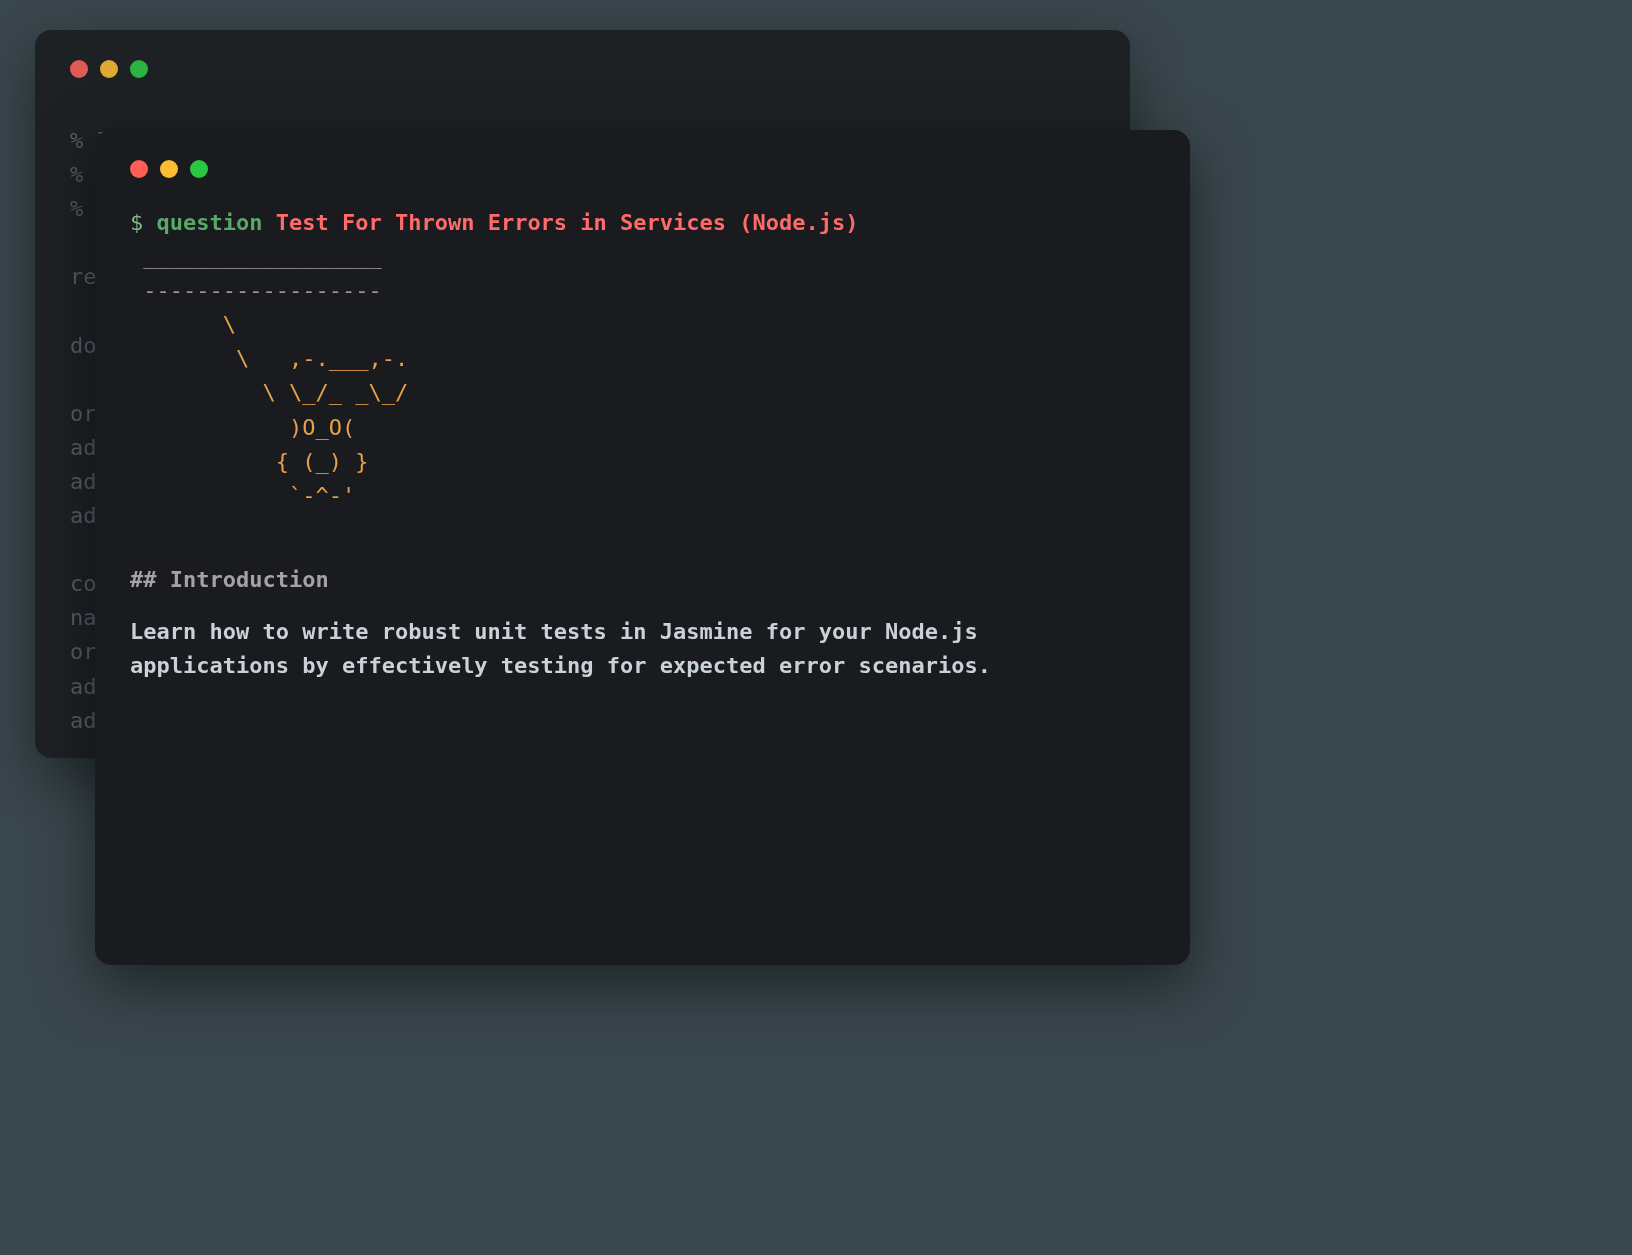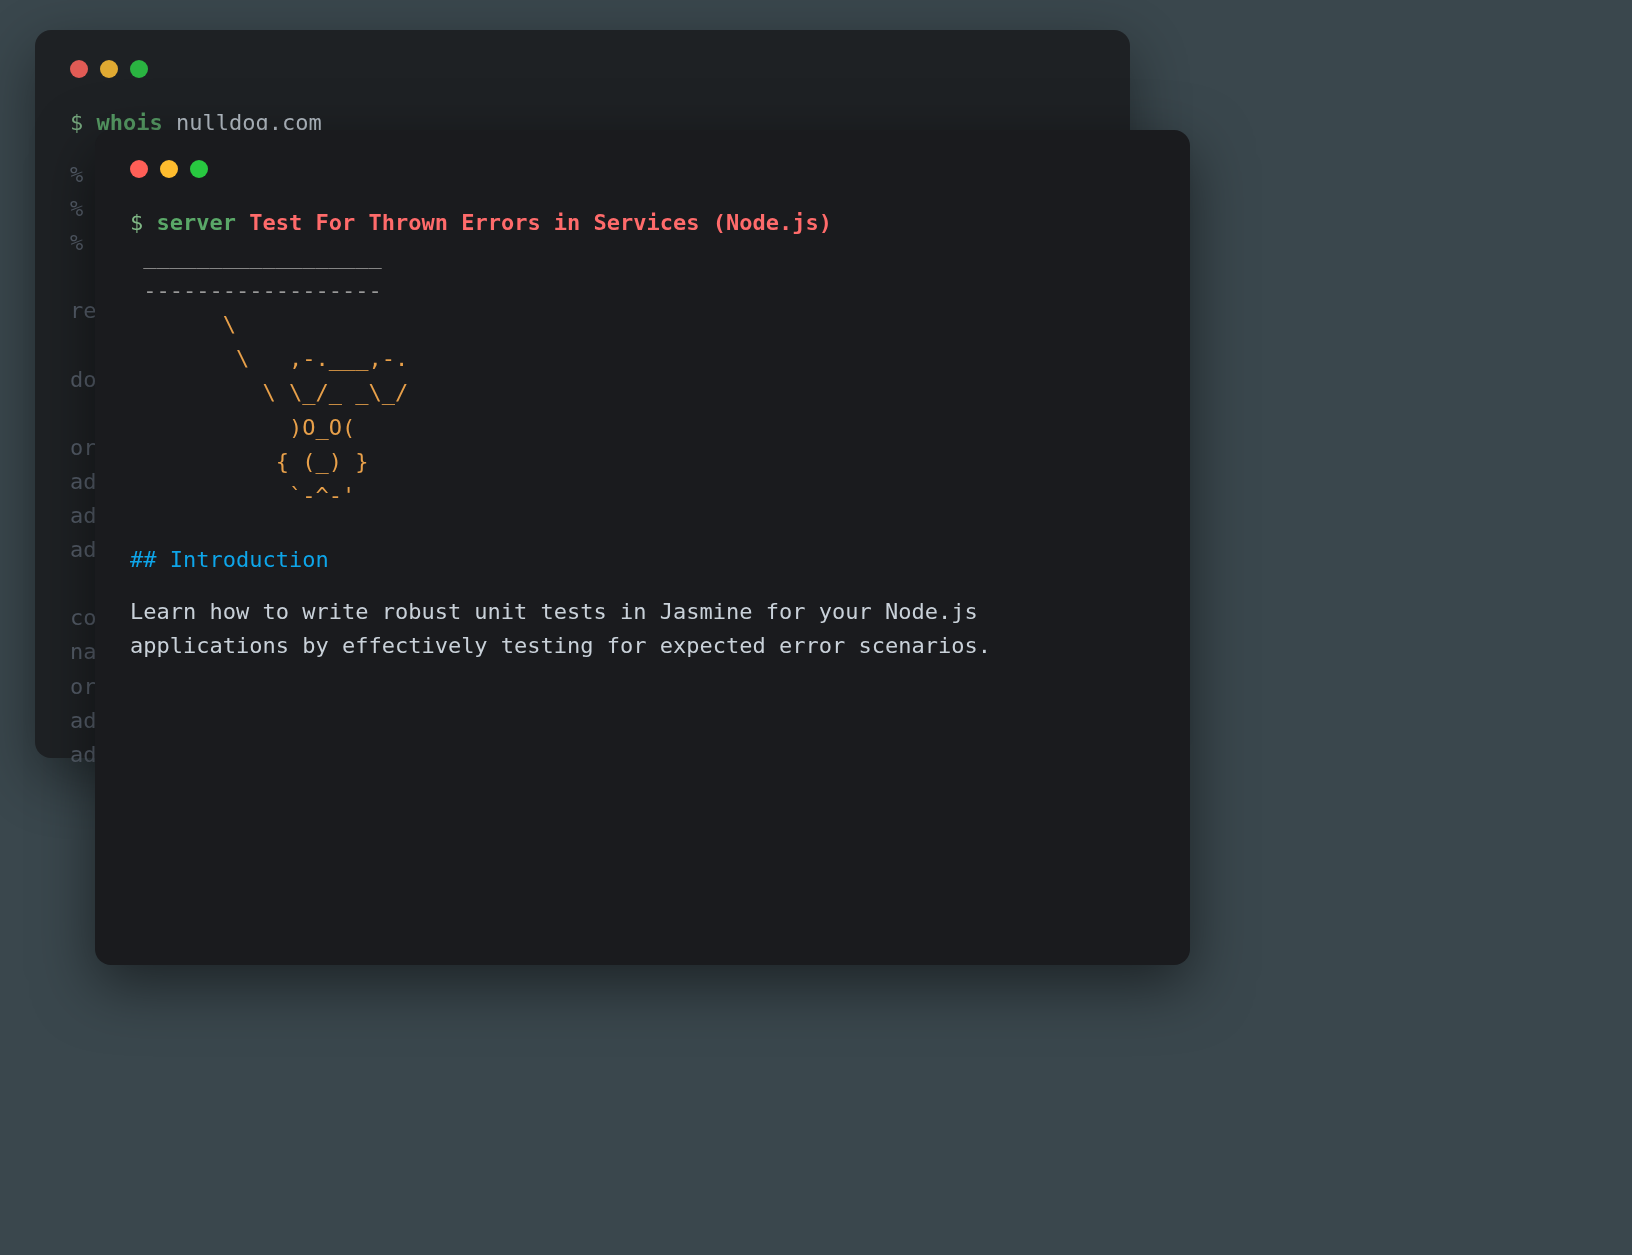--- a/index.html
+++ b/index.html
@@ -49,21 +49,21 @@
       height: 18px;
       border-radius: 50%;
     }
     .tl-red { background: #ff5f57; }
     .tl-yellow { background: #febc2e; }
     .tl-green { background: #28c840; }
     .prompt-dollar { color: #7fb785; }
     .prompt-cmd { color: #5aa868; font-weight: 600; }
     .title-red { color: #ff6b6b; font-weight: 600; }
     .dim { color: #5a626e; }
-    .heading-blue { color: #0ea5e9; font-weight: 400; }
+    .heading-blue { color: #a3a3a3; font-weight: 700; margin-top: 20px; }
     .body-text { color: #c9d1d9; }
     .ascii-orange { color: #e8a04a; }
     pre {
       font-family: inherit;
       white-space: pre;
       margin: 0;
     }
     .speech-top, .speech-bottom {
       color: #999;
     }
@@ -73,24 +73,20 @@
     }
   </style>
 </head>
 <body>
 
 <div class="window window-back">
   <div class="traffic-lights">
     <div class="traffic-light tl-red"></div>
     <div class="traffic-light tl-yellow"></div>
     <div class="traffic-light tl-green"></div>
-  </div>
-  <div>
-    <span class="prompt-dollar">$</span>
-    <span> </span><span class="prompt-cmd">whois</span><span> </span><span class="body-text">nulldog.com</span>
   </div>
   <div style="height:18px"></div>
   <pre class="dim" id="back-lines">% IANA WHOIS server
 % for more information on IANA, visit http://www.iana.org
 % This query returned 1 object
 
 refer:        whois.verisign-grs.com
 
 domain:       COM
 
@@ -107,28 +103,28 @@
 </div>
 
 <div class="window window-front">
   <div class="traffic-lights">
     <div class="traffic-light tl-red"></div>
     <div class="traffic-light tl-yellow"></div>
     <div class="traffic-light tl-green"></div>
   </div>
   <div>
     <span class="prompt-dollar">$</span>
-    <span> </span><span class="prompt-cmd">server</span>
+    <span> </span><span class="prompt-cmd">question</span>
     <span> </span><span class="title-red">Test For Thrown Errors in Services (Node.js)</span>
   </div>
   <pre class="speech-top"> __________________</pre>
   <pre class="speech-bottom"> ------------------</pre>
   <pre class="ascii-orange" id="ascii-art">       \
         \   ,-.___,-.
           \ \_/_ _\_/
             )O_O(
            { (_) }
             `-^-'</pre>
   <div style="height:30px"></div>
   <div class="heading-blue">## Introduction</div>
   <div style="height:18px"></div>
-  <div class="body-text" style="max-width:1000px;">Learn how to write robust unit tests in Jasmine for your Node.js applications by effectively testing for expected error scenarios.</div>
+  <div class="body-text" style="max-width:1000px;font-weight:bold;">Learn how to write robust unit tests in Jasmine for your Node.js applications by effectively testing for expected error scenarios.</div>
 </div>
 
 </body></html>

